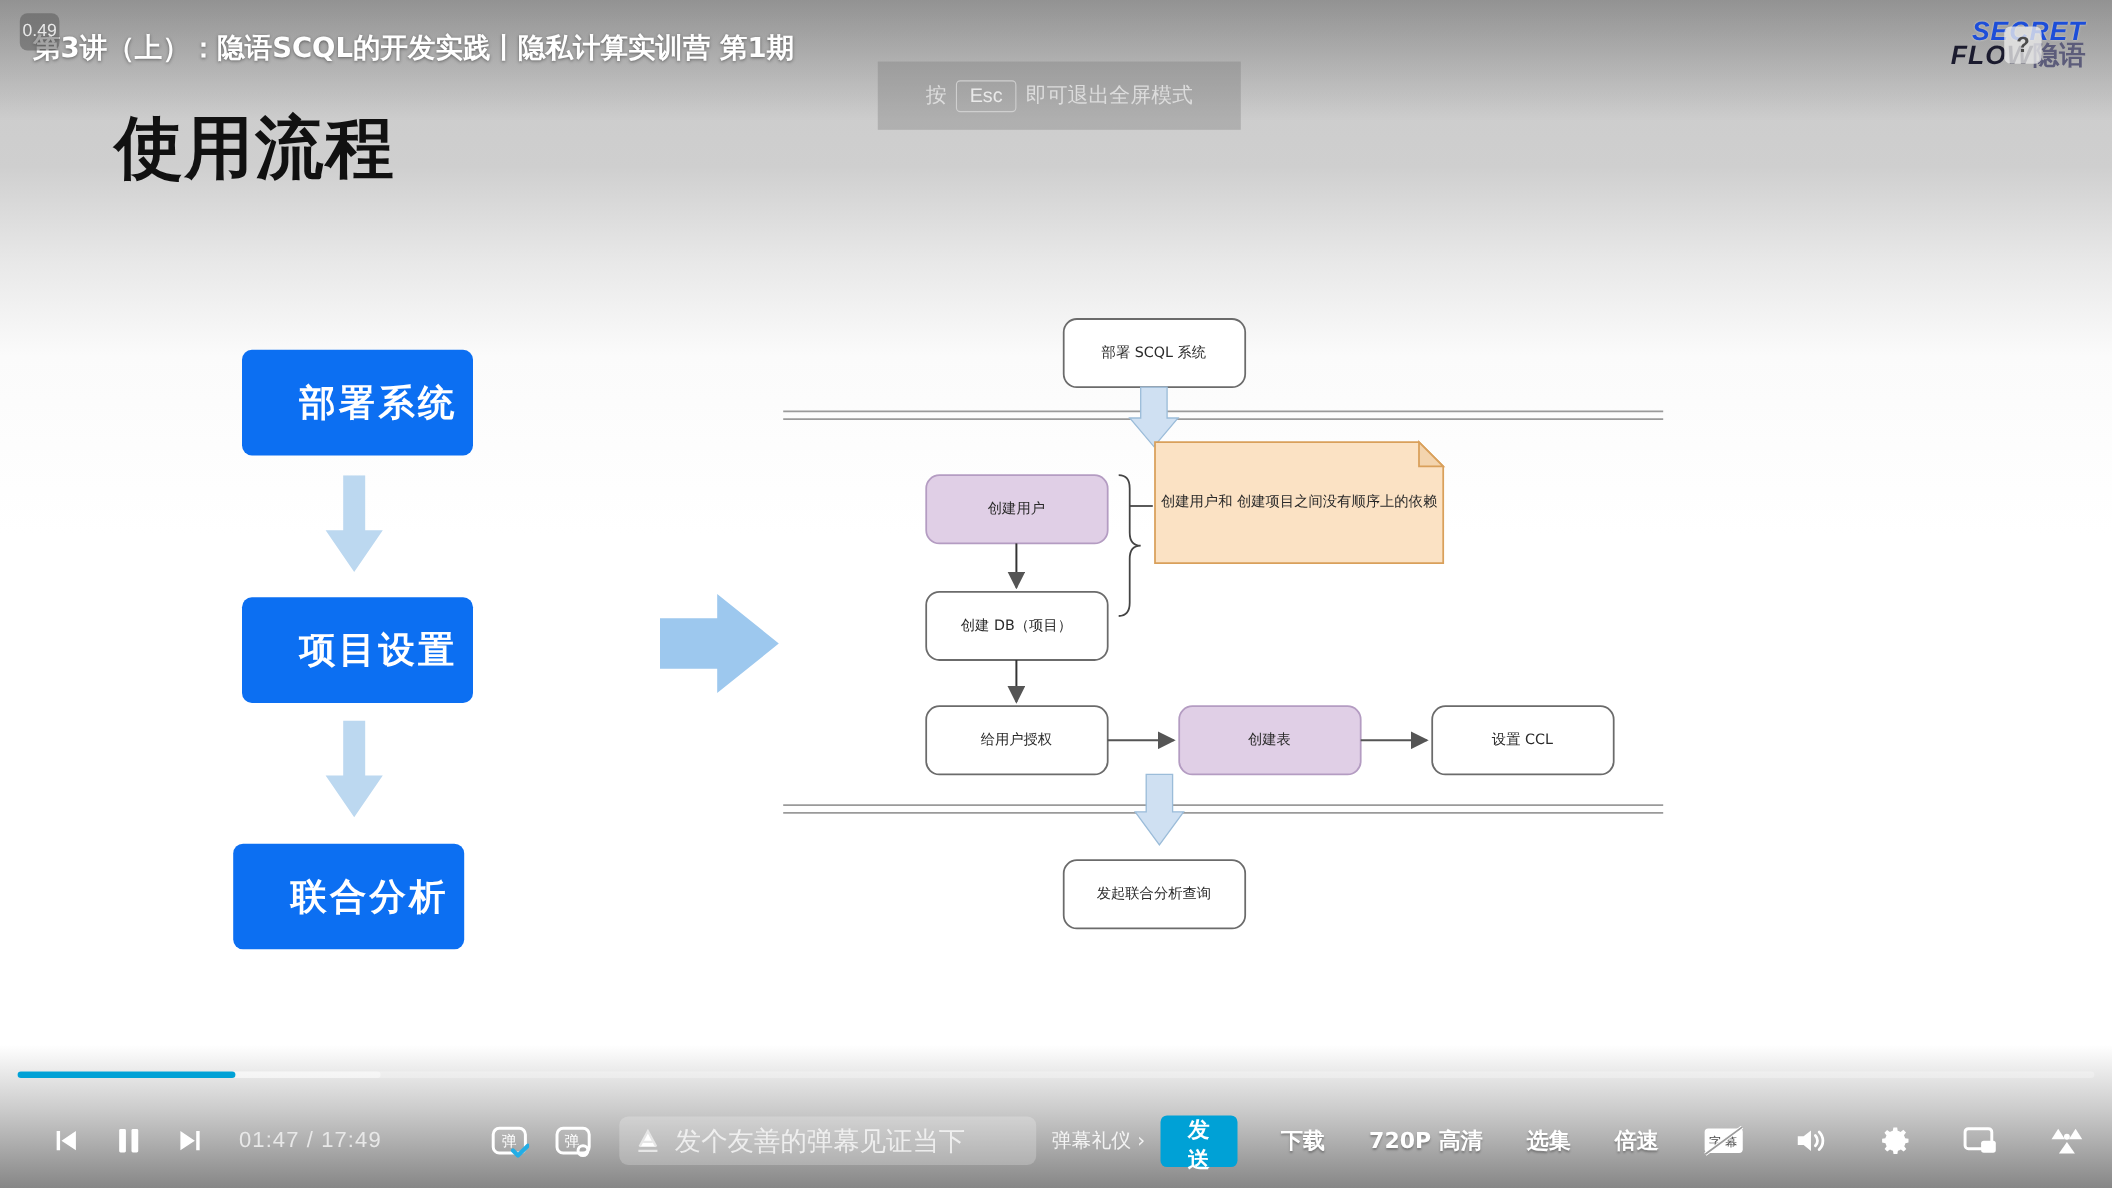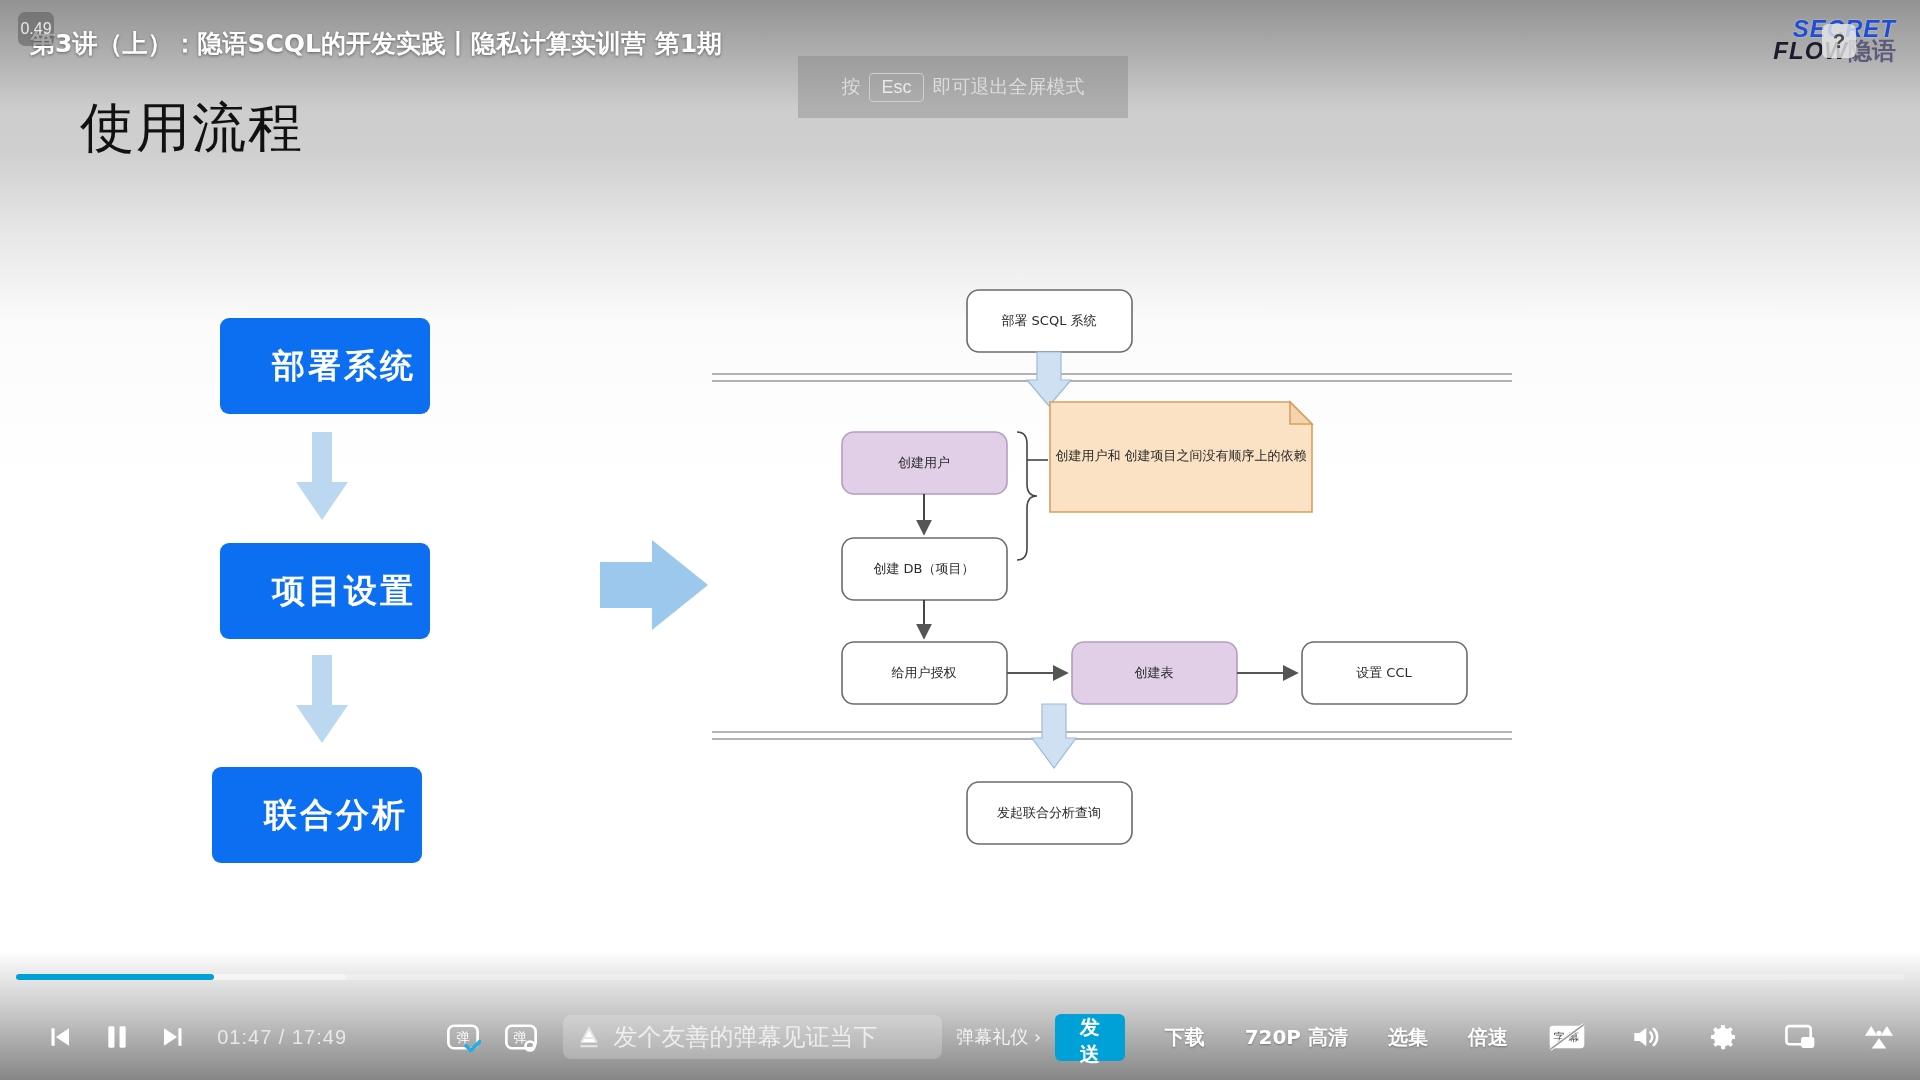--- a/index.html
+++ b/index.html
@@ -18,23 +18,23 @@
   }
 
   
   .slide {
     position: absolute;
     inset: 0;
     background: linear-gradient(180deg,#c9c9c9 0%, #cfcfcf 14%, #e8e8e8 22%, #fbfbfb 30%, #ffffff 45%, #ffffff 100%);
   }
   .slide-title {
     position: absolute;
-    left: 80px; top: 92px;
-    font-size: 54px;
-    font-weight: normal;
+    left: 104px; top: 92px;
+    font-size: 62px;
+    font-weight: bold;
     color: #111;
     letter-spacing: 2px;
     font-family: "DejaVu Sans", "Liberation Sans", sans-serif;
   }
 
   
   .bluebox {
     position: absolute;
     width: 210px; height: 96px;
     border-radius: 9px;

